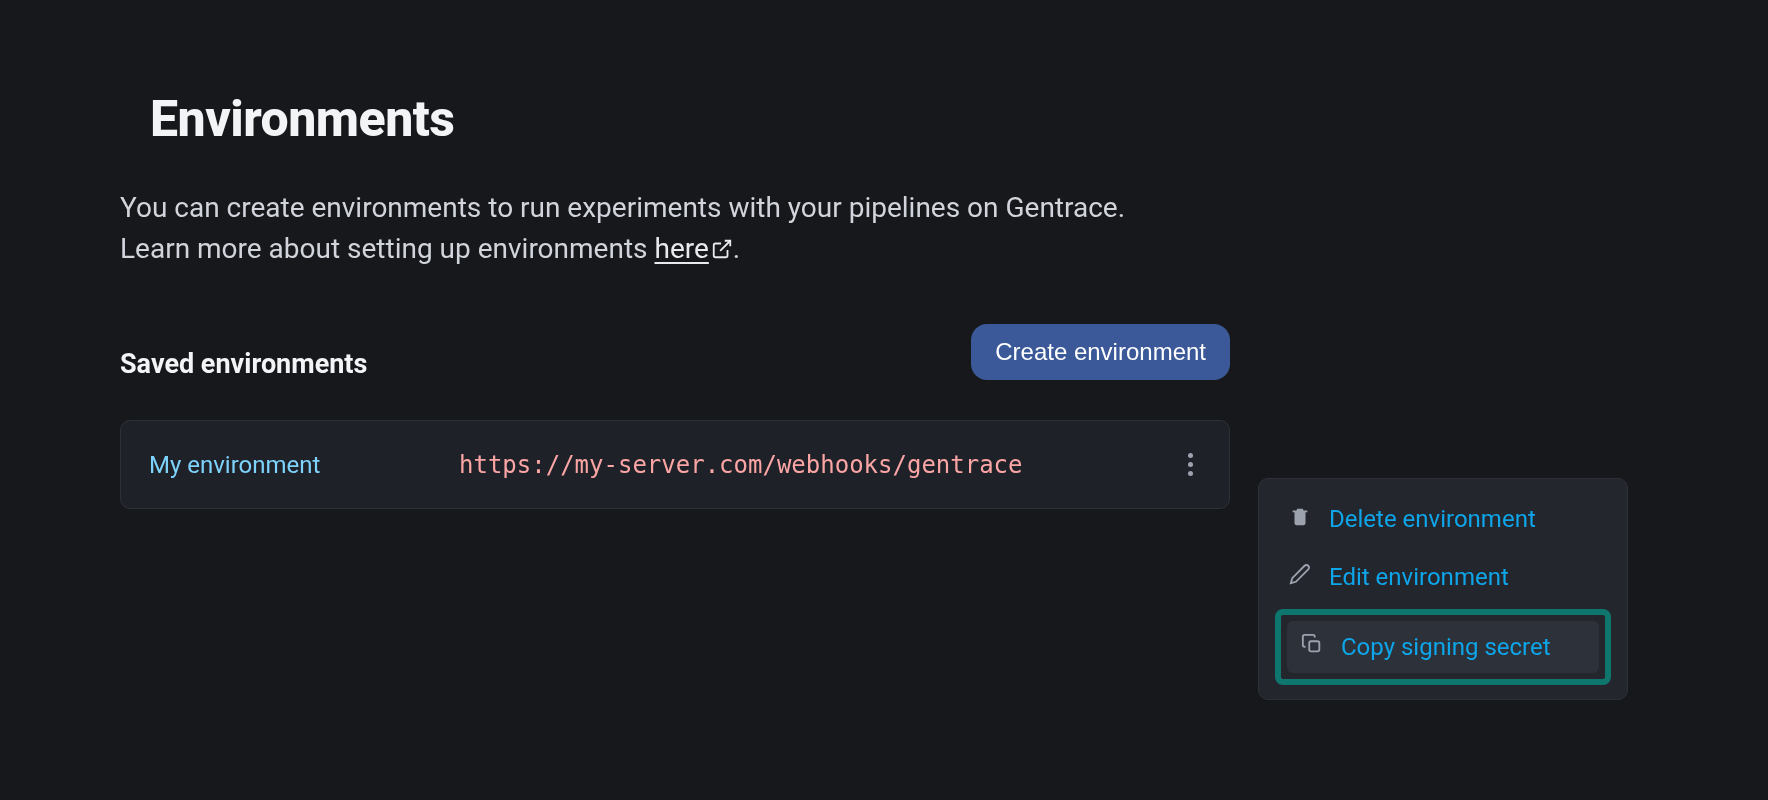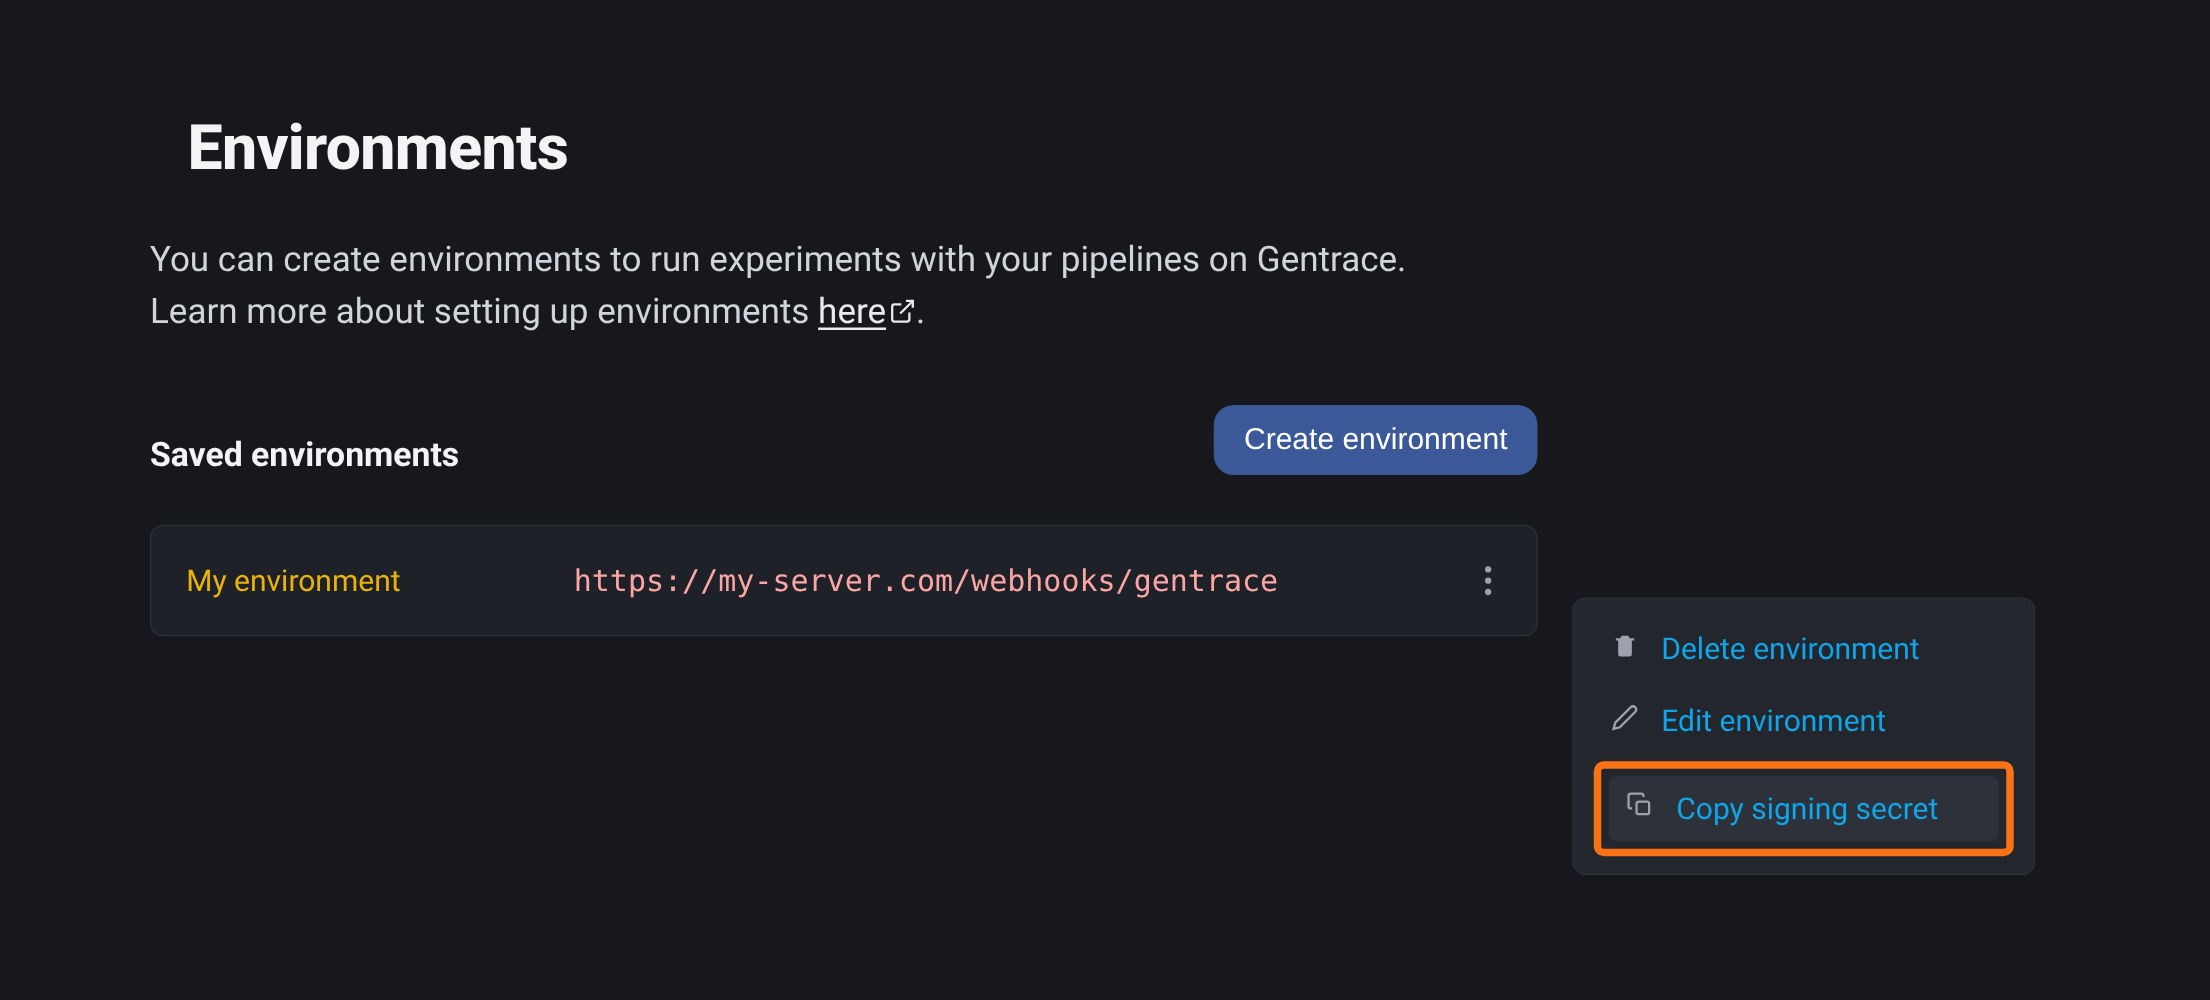--- a/index.html
+++ b/index.html
@@ -72,21 +72,21 @@
       background: #1e2128;
       border: 1px solid #2d3139;
       border-radius: 10px;
       padding: 24px 28px;
       display: flex;
       align-items: center;
       gap: 40px;
     }
     .env-name {
       font-size: 24px;
-      color: #eab308;
+      color: #7dd3fc;
       min-width: 270px;
     }
     .env-url {
       font-family: ui-monospace, SFMono-Regular, Menlo, Monaco, Consolas, monospace;
       font-size: 24px;
       color: #fca5a5;
       flex: 1;
     }
     .kebab-menu {
       display: flex;
@@ -121,21 +121,21 @@
       padding: 12px 14px;
       font-size: 24px;
       color: #0ea5e9;
       cursor: pointer;
       border-radius: 6px;
     }
     .dropdown-item.highlighted {
       background: #2d3139;
     }
     .highlight-border {
-      border: 6px solid #f97316;
+      border: 6px solid #0f766e;
       border-radius: 8px;
       padding: 6px;
     }
     .icon-svg {
       width: 22px;
       height: 22px;
       flex-shrink: 0;
     }
   </style>
 </head>

